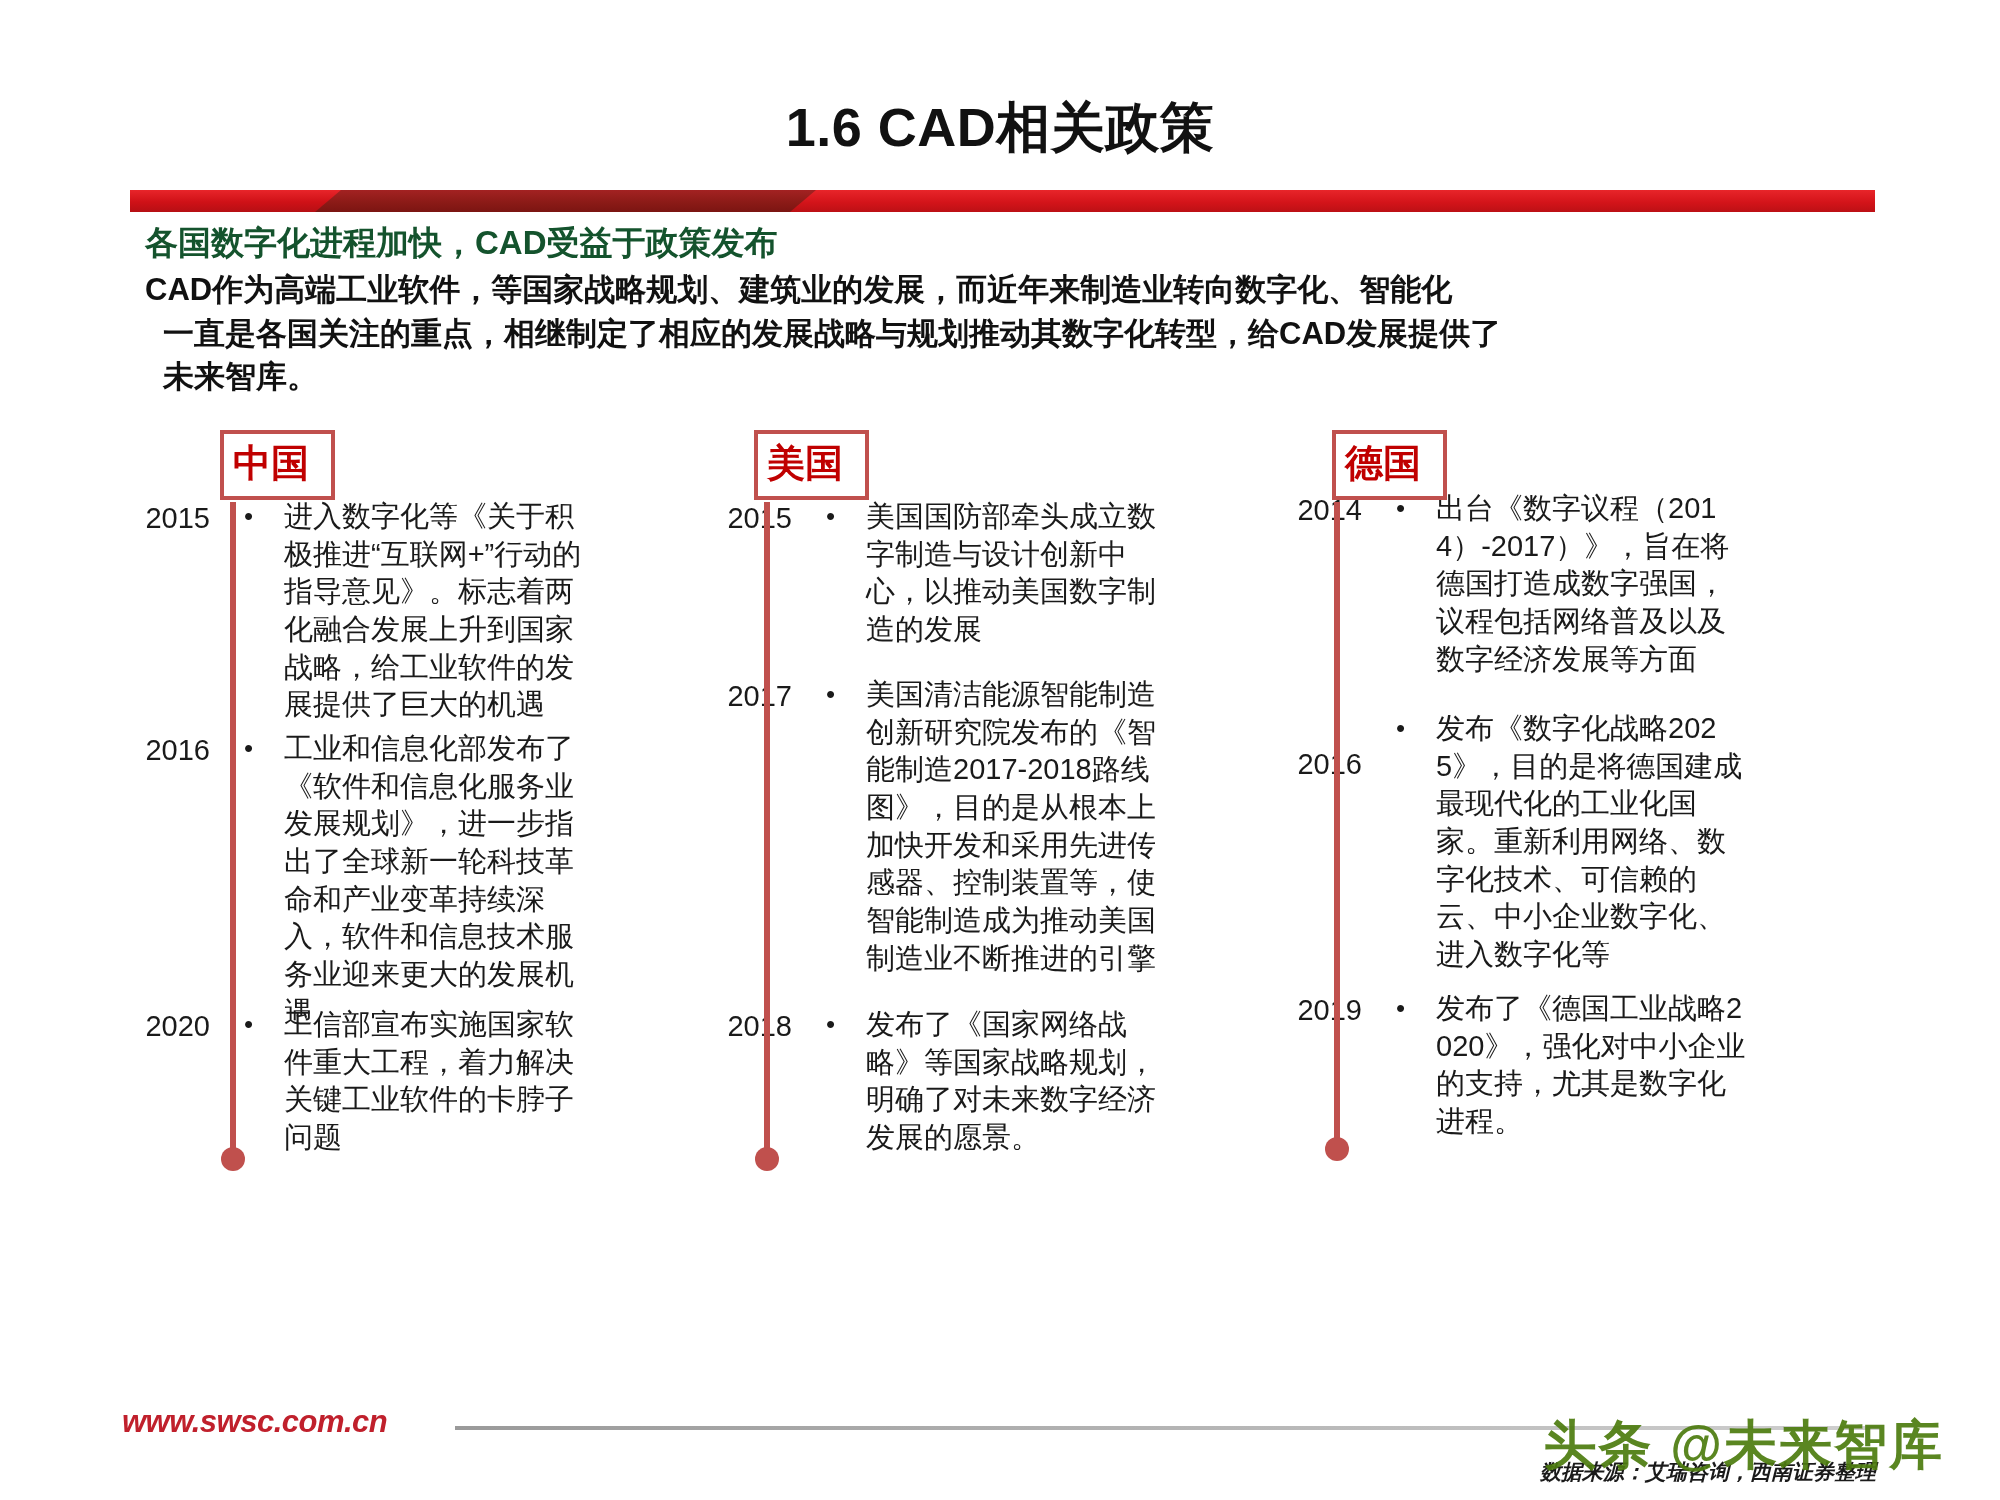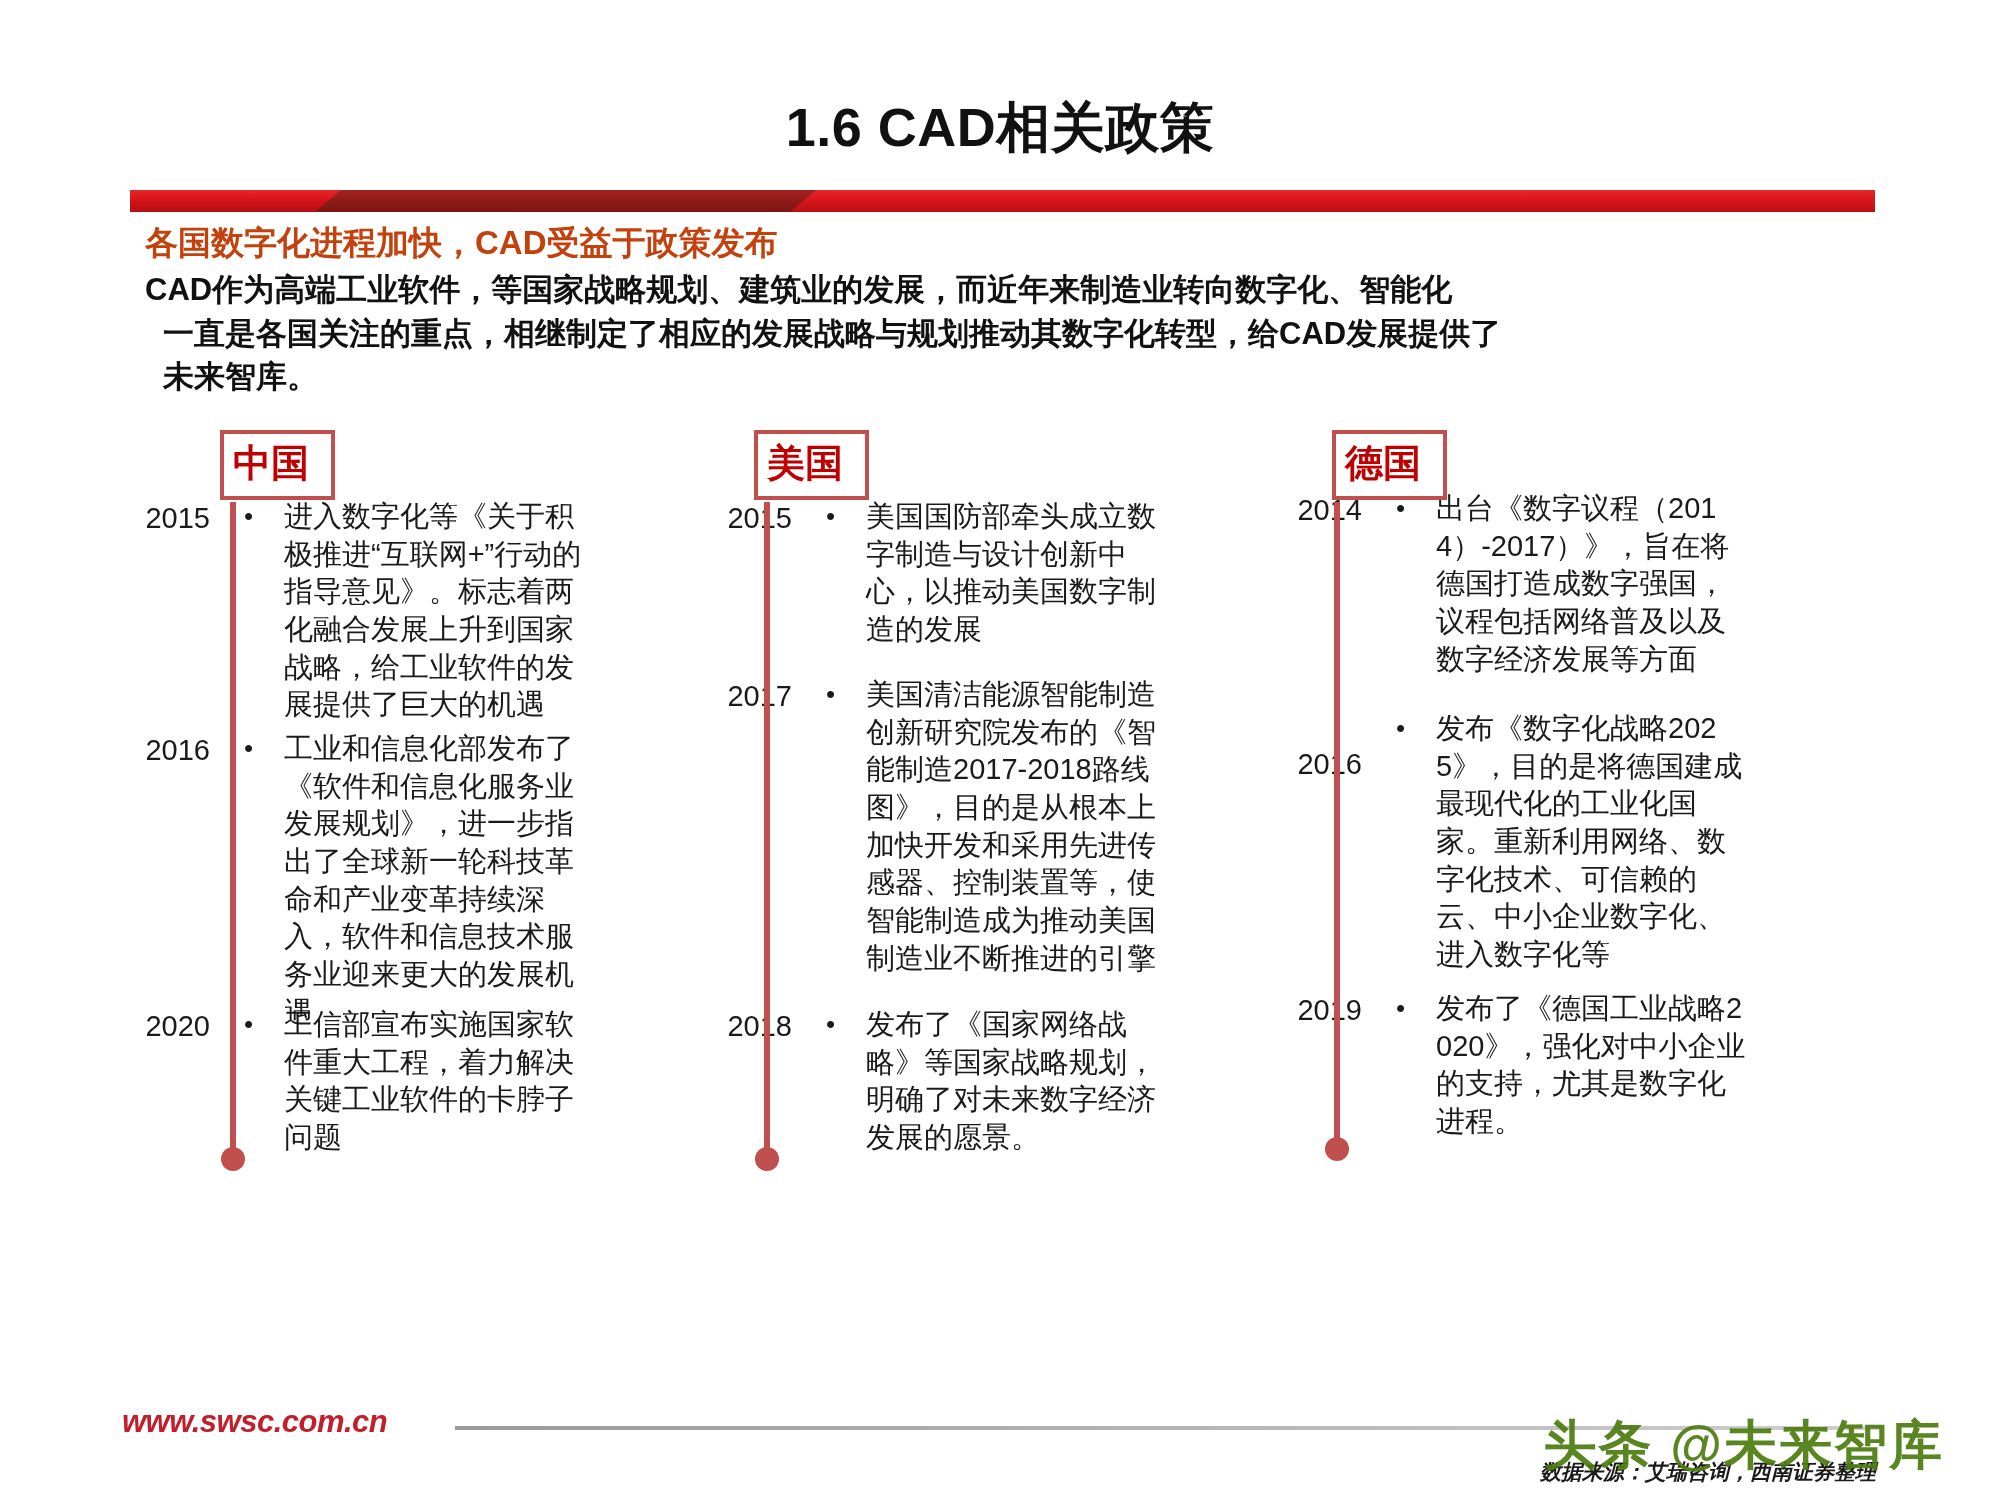--- a/index.html
+++ b/index.html
@@ -46,21 +46,21 @@
     background: linear-gradient(180deg, #e8252a 0%, #d4141a 55%, #bc1015 100%);
     clip-path: polygon(26px 0, 100% 0, 100% 100%, 0 100%);
   }
 
   
   .intro {
     position: absolute;
     top: 222px; left: 145px; width: 1740px;
   }
   .intro-head {
-    font-size: 33px; font-weight: bold; color: #c2410c;
+    font-size: 33px; font-weight: bold; color: #14532d;
     line-height: 1.28;
     margin-bottom: 4px;
   }
   .intro-body {
     font-size: 31px; font-weight: bold; color: #111111;
     line-height: 1.40;
     text-indent: 0;
   }
   .intro-body .l1 { display: block; }
   .intro-body .l2 { display: block; padding-left: 18px; }

